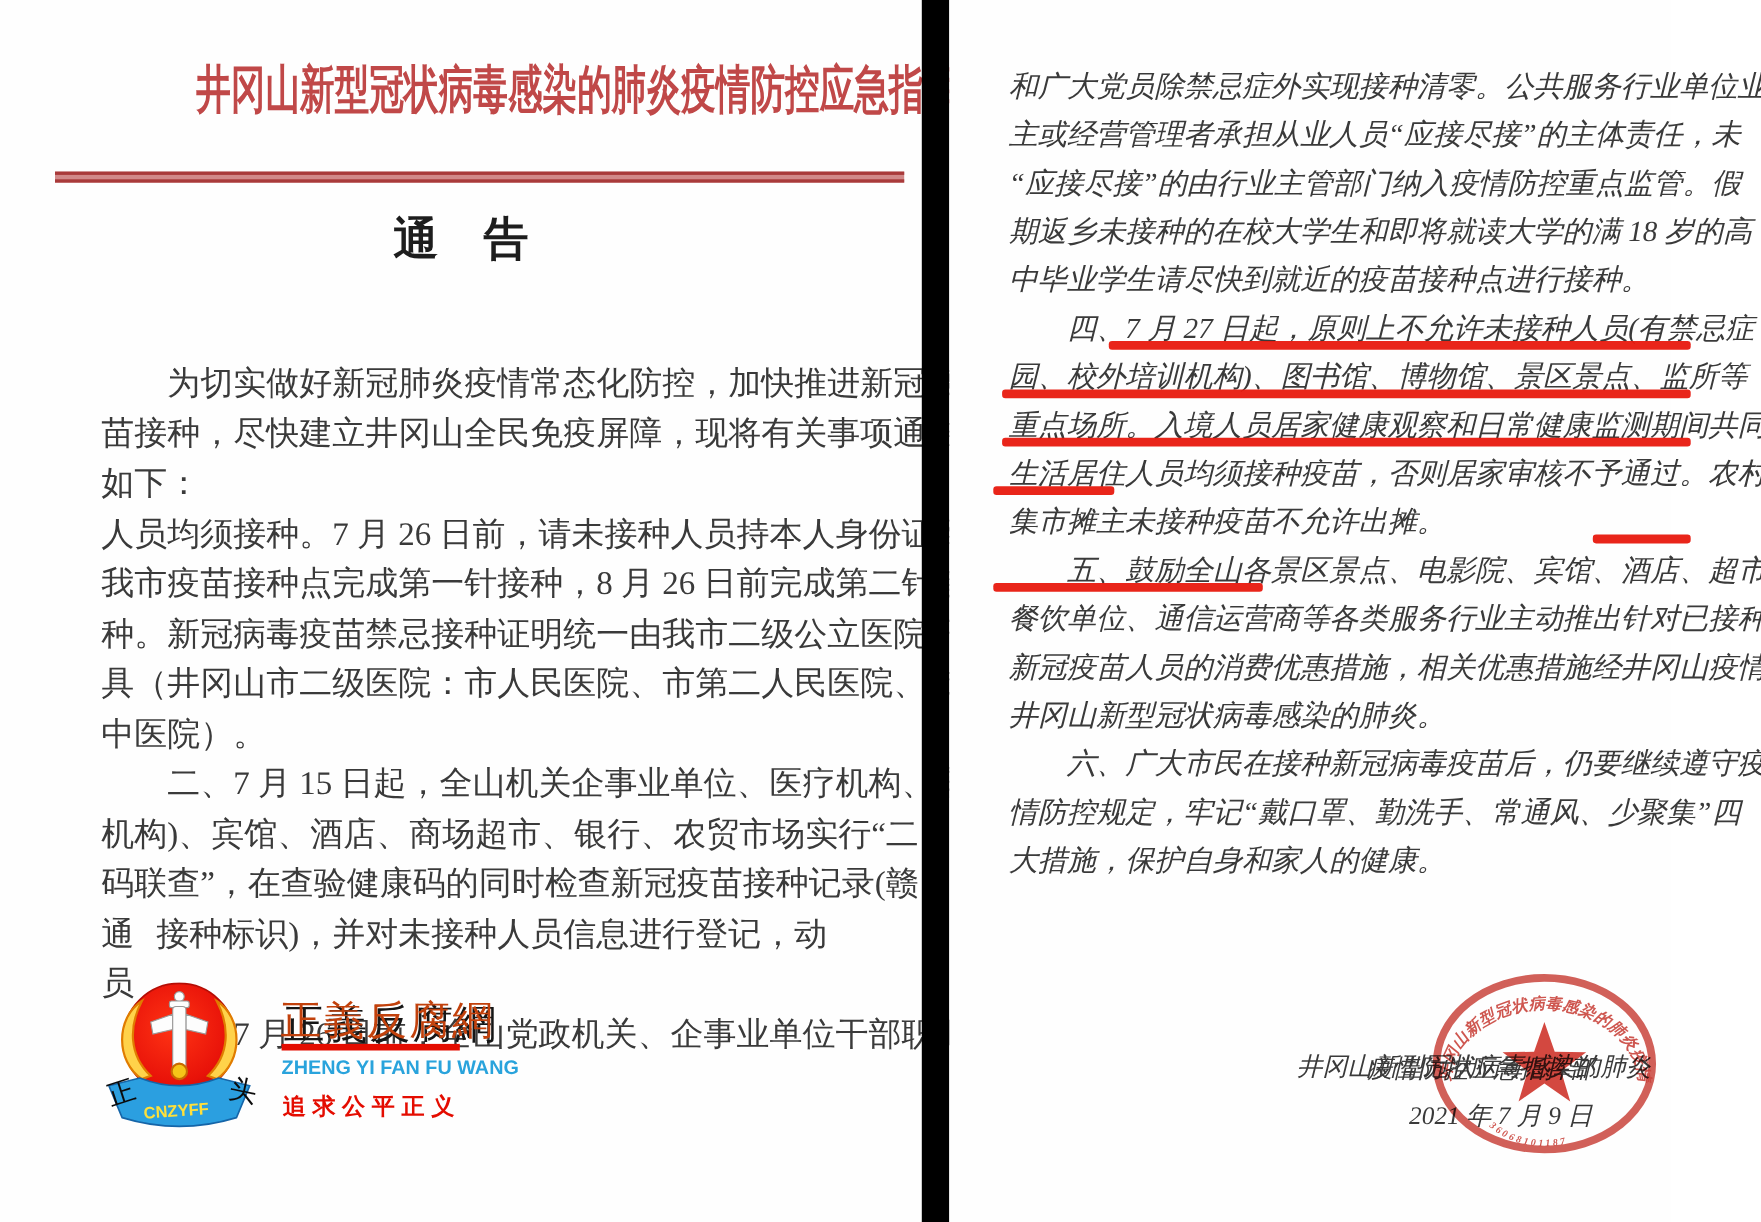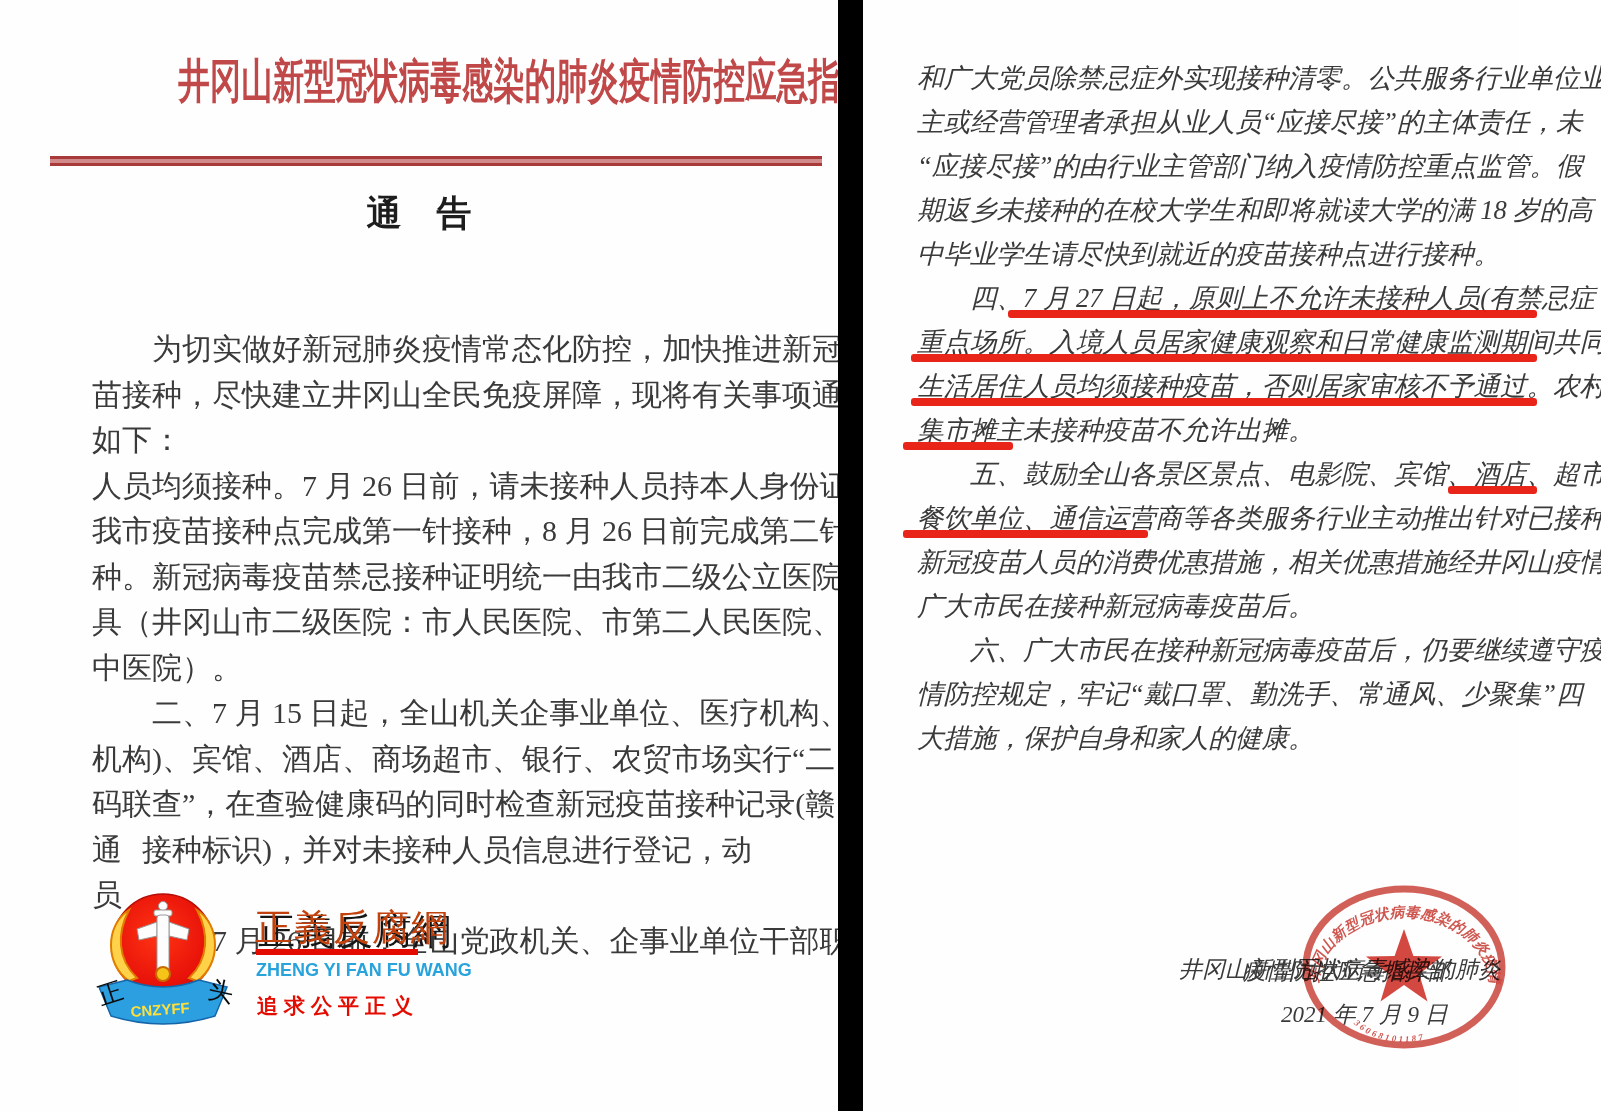--- a/index.html
+++ b/index.html
@@ -10,21 +10,21 @@
   #page-left{left:0;width:838px;}
   #page-divider{position:absolute;left:838px;top:0;width:25px;height:1111px;background:#000;}
   #page-right{left:863px;width:656px;font-style:italic;}
   
   .doc-title{position:absolute;left:0;top:50px;width:838px;text-align:center;white-space:nowrap;
              font-size:47px;font-weight:bold;color:#c04848;letter-spacing:0px;}
   .doc-title .squeeze{display:inline-block;transform:scaleX(0.67);transform-origin:center;}
   .title-rule{position:absolute;left:50px;top:156px;width:772px;height:4px;
               background:#d18989;border-top:3px solid #a93a3a;border-bottom:3px solid #a93a3a;}
   .doc-subtitle{position:absolute;left:0;top:190px;width:838px;text-align:center;
-                font-size:35px;color:#1d1d1d;font-weight:bold;}
+                font-size:41px;color:#1d1d1d;font-weight:bold;}
   
   .body-lines{position:absolute;}
   #left-body{left:92px;top:326px;width:660px;font-size:30px;}
   #left-body .line{height:45.5px;line-height:45.5px;}
   #right-body{left:54px;top:56px;width:620px;font-size:26.5px;}
   #right-body .line{height:44px;line-height:44px;}
   .line{position:relative;text-align:justify;text-align-last:justify;white-space:nowrap;color:#3a3a3a;}
   .line.indent{padding-left:60px;}
   #right-body .line.indent{padding-left:53px;}
   .line.short{text-align-last:left;}
@@ -115,27 +115,28 @@
 
   <div class="page" id="page-right">
 
     <div class="body-lines" id="right-body">
         <div class="line"><span>和广大党员除禁忌症外实现接种清零。公共服务行业单位业</span></div>
         <div class="line"><span>主或经营管理者承担从业人员“应接尽接”的主体责任，未</span></div>
         <div class="line"><span>“应接尽接”的由行业主管部门纳入疫情防控重点监管。假</span></div>
         <div class="line"><span>期返乡未接种的在校大学生和即将就读大学的满 18 岁的高</span></div>
         <div class="line short"><span>中毕业学生请尽快到就近的疫苗接种点进行接种。</span></div>
         <div class="line indent"><span>四、7 月 27 日起，原则上不允许未接种人员(有禁忌症</span></div>
+        <div class="line"><span>园、校外培训机构)、图书馆、博物馆、景区景点、监所等</span></div>
         <div class="line"><span>重点场所。入境人员居家健康观察和日常健康监测期间共同</span></div>
         <div class="line"><span>生活居住人员均须接种疫苗，否则居家审核不予通过。农村</span></div>
         <div class="line short"><span>集市摊主未接种疫苗不允许出摊。</span></div>
         <div class="line indent"><span>五、鼓励全山各景区景点、电影院、宾馆、酒店、超市、</span></div>
         <div class="line"><span>餐饮单位、通信运营商等各类服务行业主动推出针对已接种</span></div>
         <div class="line"><span>新冠疫苗人员的消费优惠措施，相关优惠措施经井冈山疫情</span></div>
-        <div class="line short"><span>广大市民在接种新冠病毒疫苗后。</span></div>
+        <div class="line short"><span>井冈山新型冠状病毒感染的肺炎。</span></div>
         <div class="line indent"><span>六、广大市民在接种新冠病毒疫苗后，仍要继续遵守疫</span></div>
         <div class="line"><span>情防控规定，牢记“戴口罩、勤洗手、常通风、少聚集”四</span></div>
         <div class="line short"><span>大措施，保护自身和家人的健康。</span></div>
       </div>
 
     <div class="sig" style="left:316px;top:910px;margin-top:44px;">井冈山新型冠状病毒感染的肺炎</div>
     <div class="sig" style="left:380px;top:956px;">疫情防控应急指挥部</div>
     <div class="sig" style="left:418px;top:999px;">2021 年 7 月 9 日</div>
 
     <svg id="seal" width="218" height="190" viewBox="0 0 218 190">

